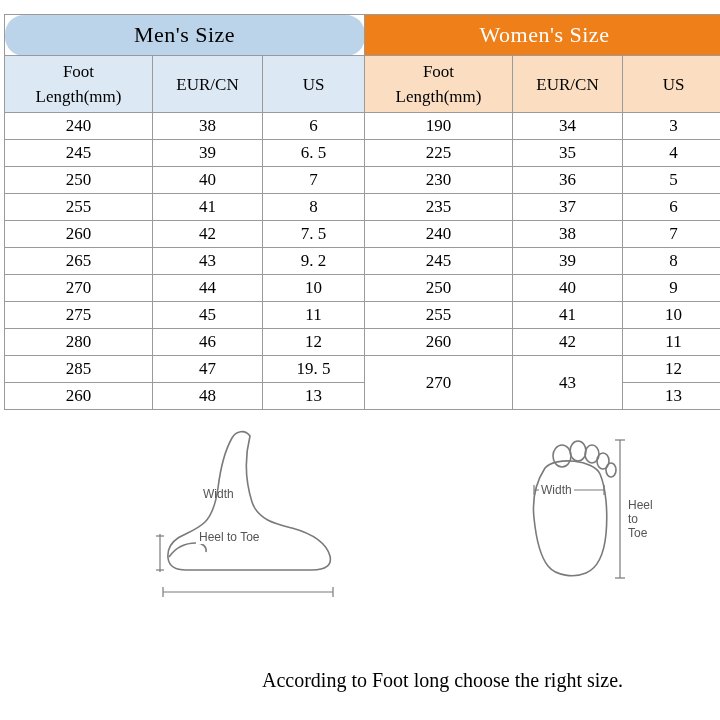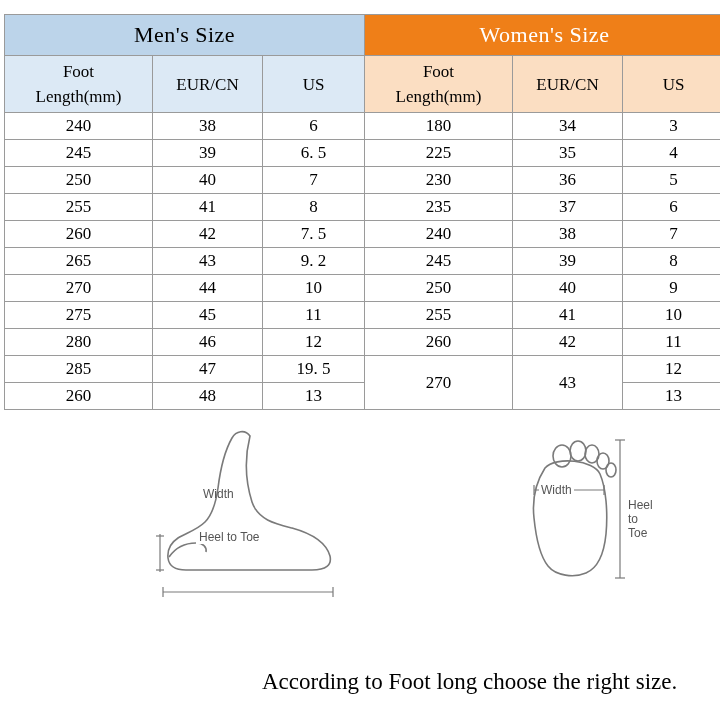--- a/index.html
+++ b/index.html
@@ -32,20 +32,21 @@
     text-align: center;
     vertical-align: middle;
     font-weight: normal;
     padding: 0;
   }
   .hdr-men {
     background: #bcd4ea;
     font-size: 22px;
     height: 40px;
     letter-spacing: .5px;
+    border-radius: 19px;
   }
   .hdr-women {
     background: #ef7f18;
     color: #ffffff;
     font-size: 22px;
     height: 40px;
     letter-spacing: .5px;
   }
   .sub-men {
     background: #dce9f5;
@@ -70,21 +71,21 @@
 
   
   .note-top {
     font-size: 19px;
     margin: 6px 0 0 8px;
   }
   .note-bottom {
     position: absolute;
     left: 262px;
     top: 655px;
-    font-size: 23px;
+    font-size: 20px;
   }
 
   
   .diagrams {
     position: relative;
     width: 572px;
     height: 190px;
     margin-top: 6px;
   }
   .diagrams svg {
@@ -130,21 +131,21 @@
         </th>
         <th class="sub-women">EUR/CN</th>
         <th class="sub-women">US</th>
       </tr>
     </thead>
     <tbody>
       <tr>
         <td class="cell">240</td>
         <td class="cell">38</td>
         <td class="cell">6</td>
-        <td class="cell">180</td>
+        <td class="cell">190</td>
         <td class="cell">34</td>
         <td class="cell">3</td>
       </tr>
       <tr>
         <td class="cell">245</td>
         <td class="cell">39</td>
         <td class="cell">6. 5</td>
         <td class="cell">225</td>
         <td class="cell">35</td>
         <td class="cell">4</td>

